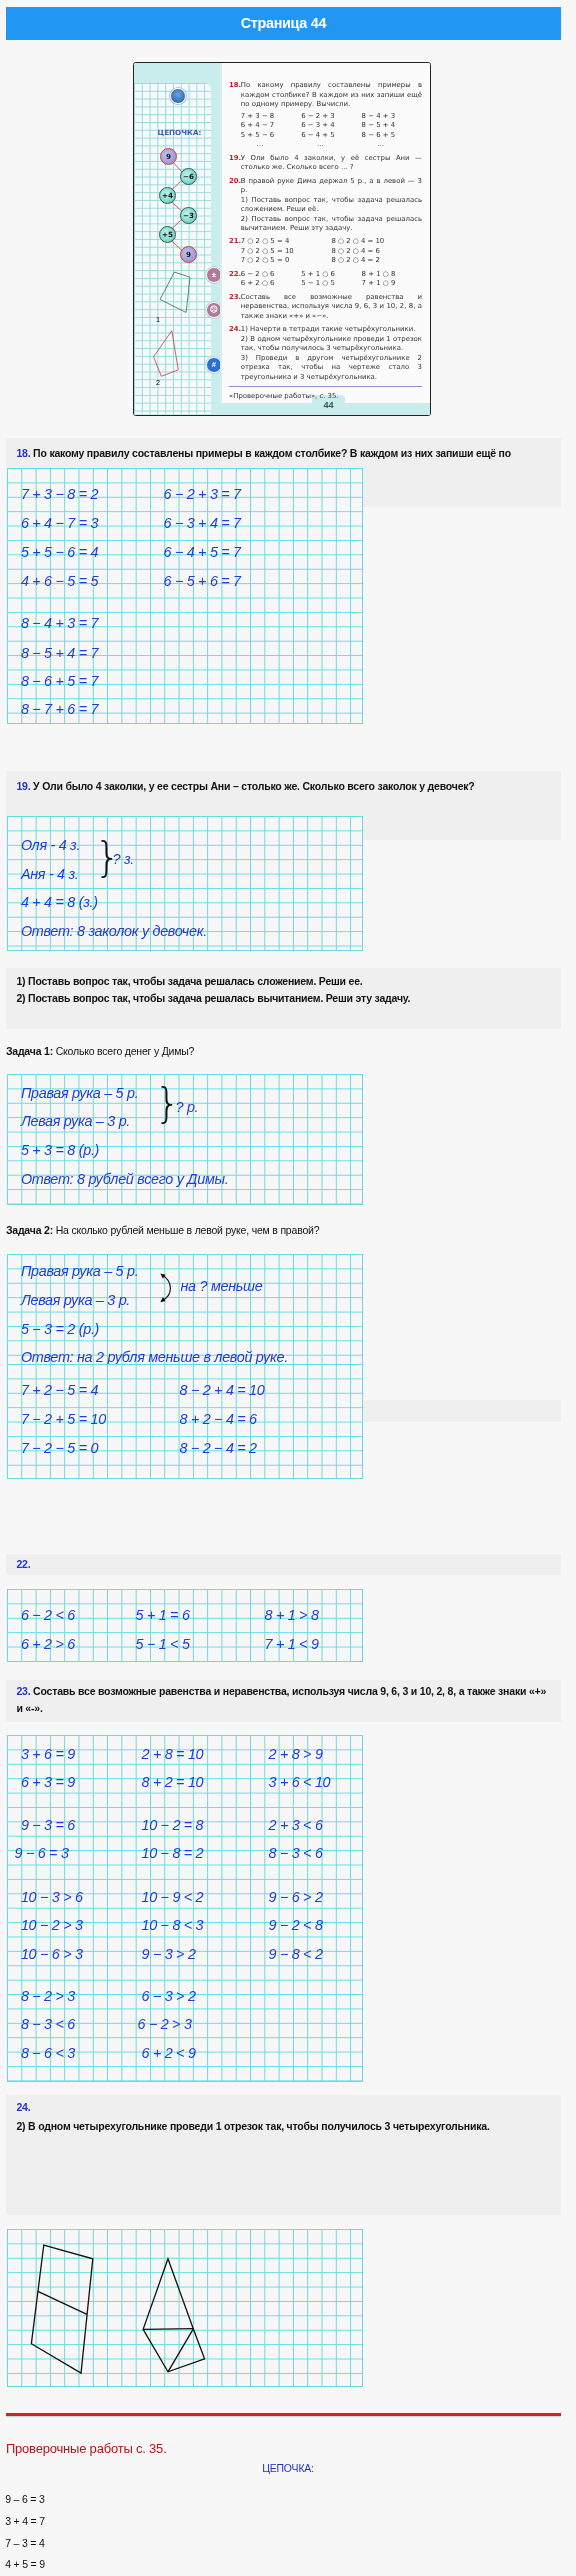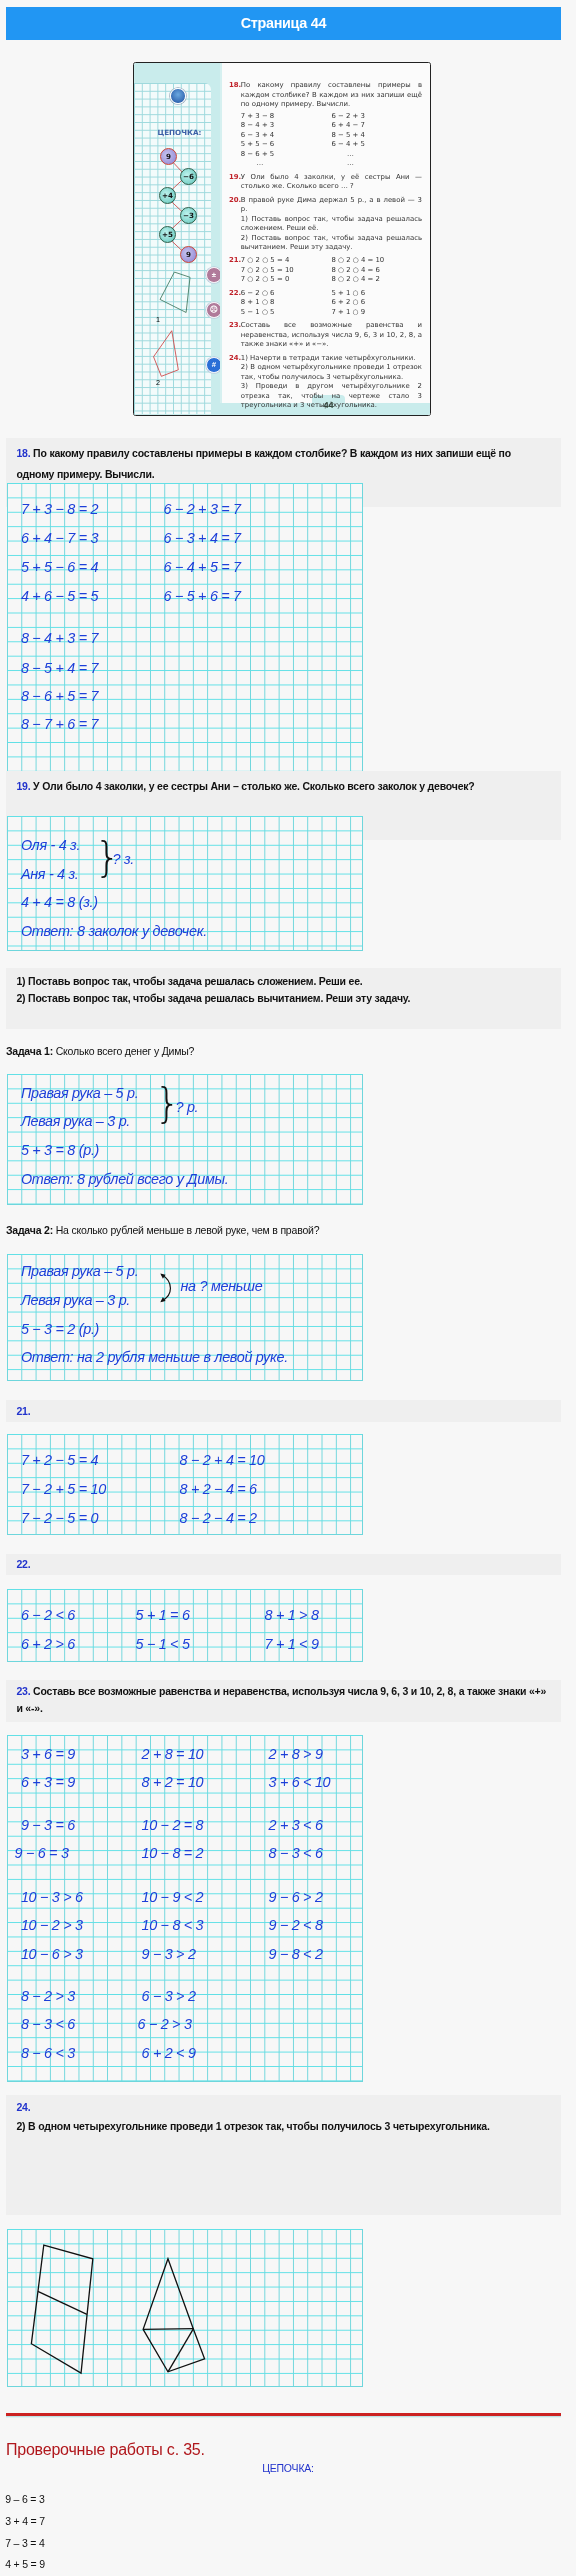--- a/index.html
+++ b/index.html
@@ -54,21 +54,21 @@
     display: flex; align-items: center; justify-content: center;
   }
   .book-text {
     position: absolute; left: 95px; top: 18.3px; width: 193px;
     font-size: 6.9px; line-height: 9.5px; color: #333;
     font-family: "DejaVu Sans", sans-serif;
   }
   .book-task { display: flex; margin-bottom: 3.9px; }
   .book-num { color: #c0222a; font-weight: bold; width: 11.8px; flex: none; }
   .book-body { flex: 1; text-align: justify; }
-  .book-eq { display: grid; grid-template-columns: 1fr 1fr; white-space: pre; }
+  .book-eq { display: grid; grid-template-columns: 1fr 1fr 1fr; white-space: pre; }
   .book-eq2 { display: grid; grid-template-columns: 1fr 1fr; white-space: pre; }
   .book-footer-line { border-top: 1.3px solid #8a8fd6; margin: 2.6px 0 5.2px 0; }
   .chain-title {
     position: absolute; left: 23.5px; top: 65px; font-size: 7.2px; font-weight: bold; color: #3b5fa6;
     font-family: "DejaVu Sans", sans-serif;
   }
   .globe {
     position: absolute; left: 36px; top: 25px; width: 15.7px; height: 15.7px; border-radius: 50%;
     background: radial-gradient(circle at 50% 40%, #6aa8e0, #1e4fa0);
     border: 1.3px solid #fff; box-shadow: 0 0 0 0.7px #9ab;
@@ -119,21 +119,21 @@
     font-size: 14.4px;
     letter-spacing: -0.3px;
     white-space: pre;
     font-family: "Liberation Sans", sans-serif;
   }
   .brace {
     position: absolute; color: #111; font-size: 41px; line-height: 41px;
     font-family: "DejaVu Sans", sans-serif; font-weight: 300;
   }
   .red-rule { left: 5.9px; top: 2413px; width: 555px; height: 3.3px; background: #cc2222; box-shadow: 0 1.3px 0 #bde3e6; }
-  .check-link { left: 5.9px; top: 2441px; font-size: 16px; color: #b0171c; letter-spacing: -0.2px; }
+  .check-link { left: 5.9px; top: 2441px; font-size: 13px; color: #b0171c; letter-spacing: -0.2px; }
   .chain-head { left: 0; width: 576px; top: 2462px; text-align: center; font-size: 10.5px; color: #2233cc; letter-spacing: -0.2px; }
   .chain-line { left: 5.2px; font-size: 10.5px; color: #111; letter-spacing: -0.2px; }
 </style>
 </head>
 <body>
 
 <div class="abs page-header">Страница 44</div>
 
 <div class="abs book">
   <div class="book-left">
@@ -216,21 +216,21 @@
     </div>
     <div class="book-footer-line"></div>
     <div>«Проверочные работы», с. 35.</div>
   </div>
 </div>
 
 <div class="abs task-head" style="top:438px;height:69px">
   <span class="task-num">18.</span>
   <span>По какому правилу составлены примеры в каждом столбике? В каждом из них запиши ещё по одному примеру. Вычисли.</span>
 </div>
-<div class="abs grid" style="top:483px;height:290px">
+<div class="abs grid" style="top:468px;height:256px">
   <div class="hw" style="left:14.4px;top:18.3px">7 + 3 − 8 = 2</div>
   <div class="hw" style="left:14.4px;top:47px">6 + 4 − 7 = 3</div>
   <div class="hw" style="left:14.4px;top:76px">5 + 5 − 6 = 4</div>
   <div class="hw" style="left:14.4px;top:105px">4 + 6 − 5 = 5</div>
   <div class="hw" style="left:157px;top:18.3px">6 − 2 + 3 = 7</div>
   <div class="hw" style="left:157px;top:47px">6 − 3 + 4 = 7</div>
   <div class="hw" style="left:157px;top:76px">6 − 4 + 5 = 7</div>
   <div class="hw" style="left:157px;top:105px">6 − 5 + 6 = 7</div>
   <div class="hw" style="left:14.4px;top:147px">8 − 4 + 3 = 7</div>
   <div class="hw" style="left:14.4px;top:177px">8 − 5 + 4 = 7</div>
@@ -279,21 +279,21 @@
     <polygon points="2,46 10,44 6,38" fill="#111"></polygon>
   </svg>
   <div class="hw" style="left:174px;top:23.5px">на ? меньше</div>
   <div class="hw" style="left:14.4px;top:67px">5 − 3 = 2 (р.)</div>
   <div class="hw" style="left:14.4px;top:95px">Ответ: на 2 рубля меньше в левой руке.</div>
 </div>
 
 <div class="abs task-head" style="top:1400px;height:22px;padding-top:0.7px">
   <span class="task-num">21.</span>
 </div>
-<div class="abs grid" style="top:1434px;height:101px">
+<div class="abs grid" style="top:1364px;height:115px">
   <div class="hw" style="left:14.4px;top:18.3px">7 + 2 − 5 = 4</div>
   <div class="hw" style="left:14.4px;top:47px">7 − 2 + 5 = 10</div>
   <div class="hw" style="left:14.4px;top:76px">7 − 2 − 5 = 0</div>
   <div class="hw" style="left:173px;top:18.3px">8 − 2 + 4 = 10</div>
   <div class="hw" style="left:173px;top:47px">8 + 2 − 4 = 6</div>
   <div class="hw" style="left:173px;top:76px">8 − 2 − 4 = 2</div>
 </div>
 
 <div class="abs task-head" style="top:1554px;height:21px;padding-top:0">
   <span class="task-num">22.</span>

